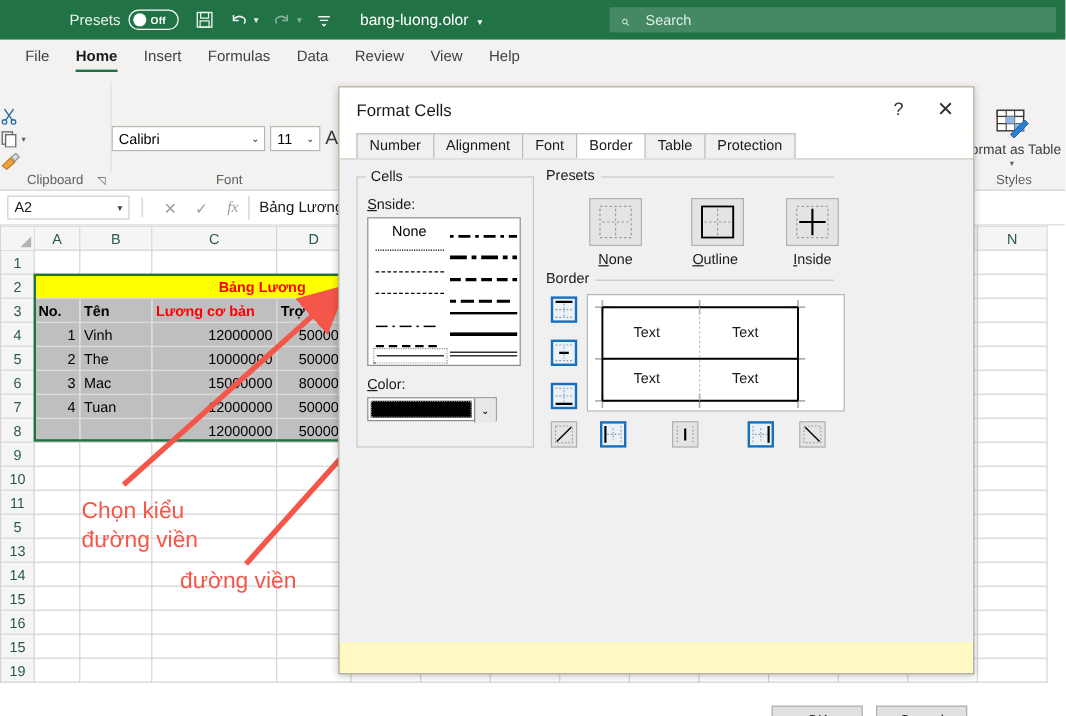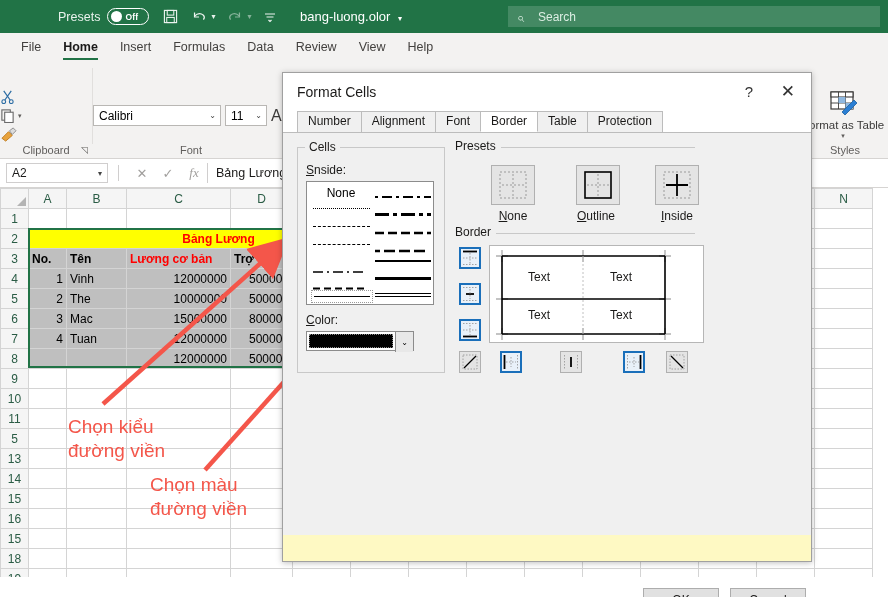--- a/index.html
+++ b/index.html
@@ -629,37 +629,20 @@
           <td></td>
           <td></td>
           <td></td>
           <td></td>
           <td></td>
           <td></td>
           <td></td>
           <td></td>
         </tr>
     <tr>
-          <th class="rowhdr">18</th>
-          <td></td>
-          <td></td>
-          <td></td>
-          <td></td>
-          <td></td>
-          <td></td>
-          <td></td>
-          <td></td>
-          <td></td>
-          <td></td>
-          <td></td>
-          <td></td>
-          <td></td>
-          <td></td>
-        </tr>
-    <tr>
           <th class="rowhdr">19</th>
           <td></td>
           <td></td>
           <td></td>
           <td></td>
           <td></td>
           <td></td>
           <td></td>
           <td></td>
           <td></td>
@@ -682,21 +665,20 @@
     </marker>
   </defs>
   <line x1="103" y1="404" x2="283" y2="243" stroke="#f4564a" stroke-width="4.5" marker-end="url(#ah)"></line>
   <line x1="205" y1="470" x2="317" y2="345" stroke="#f4564a" stroke-width="4.5" marker-end="url(#ah)"></line>
 </svg>
 <div class="anno" style="left:44px; top:415px;margin-left:24px;">
   <div>Chọn kiểu</div>
   <div>đường viền</div>
 </div>
 <div class="anno" style="left:150px; top:473px;">
-  <div>Chọn màu</div>
   <div>đường viền</div>
 </div>
 
 <div class="dialog">
   <div class="dlg-title">
     <span>Format Cells</span>
     <span class="dlg-help">?</span>
     <span class="dlg-close">✕</span>
   </div>
 

